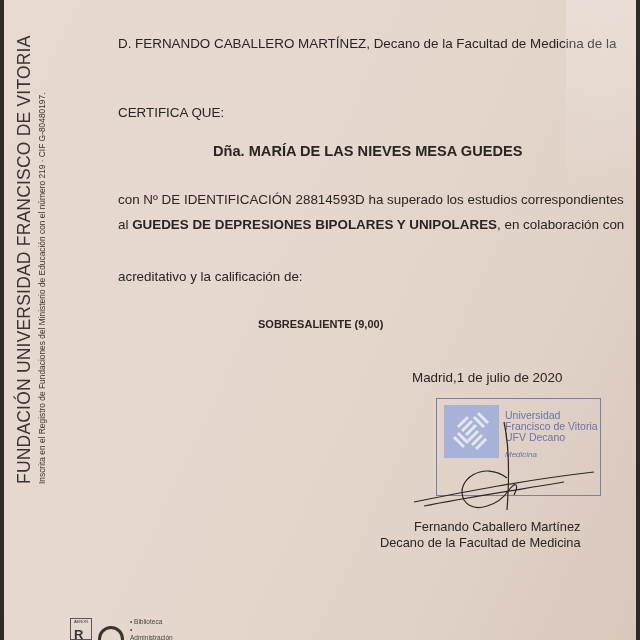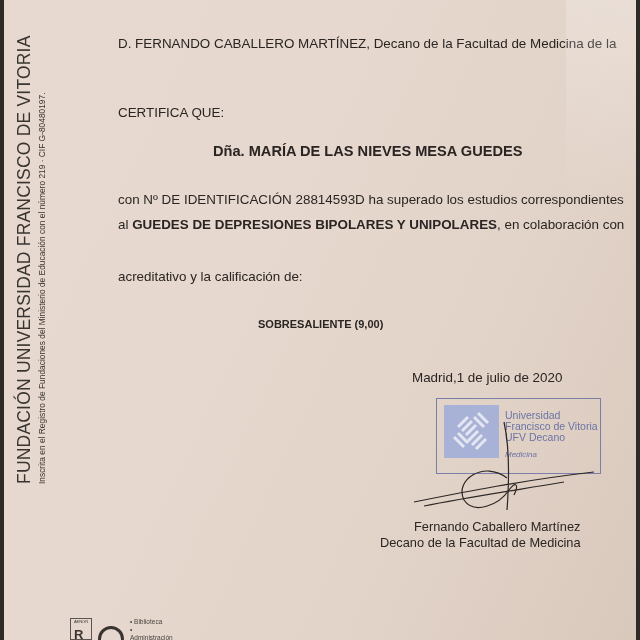--- a/index.html
+++ b/index.html
@@ -22,21 +22,21 @@
   .body-block { left: 114px; width: 460px; top: 188px; line-height: 24.5px; text-align: justify; }
   .body-block .line { display: block; text-align: justify; text-align-last: justify; white-space: nowrap; }
   .body-block .line.last { text-align-last: left; margin-top: 28px; }
   .side {
     position: absolute; left: 10px; top: 484px; transform-origin: left top; transform: rotate(-90deg);
     white-space: nowrap; color: #3a3431;
   }
   .side-title { font-size: 17.5px; letter-spacing: 0.2px; }
   .side-sub { font-size: 8.4px; margin-top: 2px; }
   .stamp {
-    position: absolute; left: 432px; top: 398px; width: 165px; height: 76px;
+    position: absolute; left: 432px; top: 398px; width: 165px; height: 98px;
     border: 1.5px solid #7b7fa8; box-sizing: border-box;
   }
   .stamp-logo {
     position: absolute; left: 7px; top: 6px; width: 55px; height: 53px;
     background: #a8b2d6;
   }
   .stamp-text { position: absolute; left: 68px; top: 11px; color: #6b74a6; font-size: 10.5px; line-height: 11px; }
   .stamp-text .small { font-size: 8px; font-style: italic; margin-top: 6px; }
   .signature { position: absolute; left: 400px; top: 410px; }
   .footer-logos { position: absolute; left: 66px; top: 618px; }

